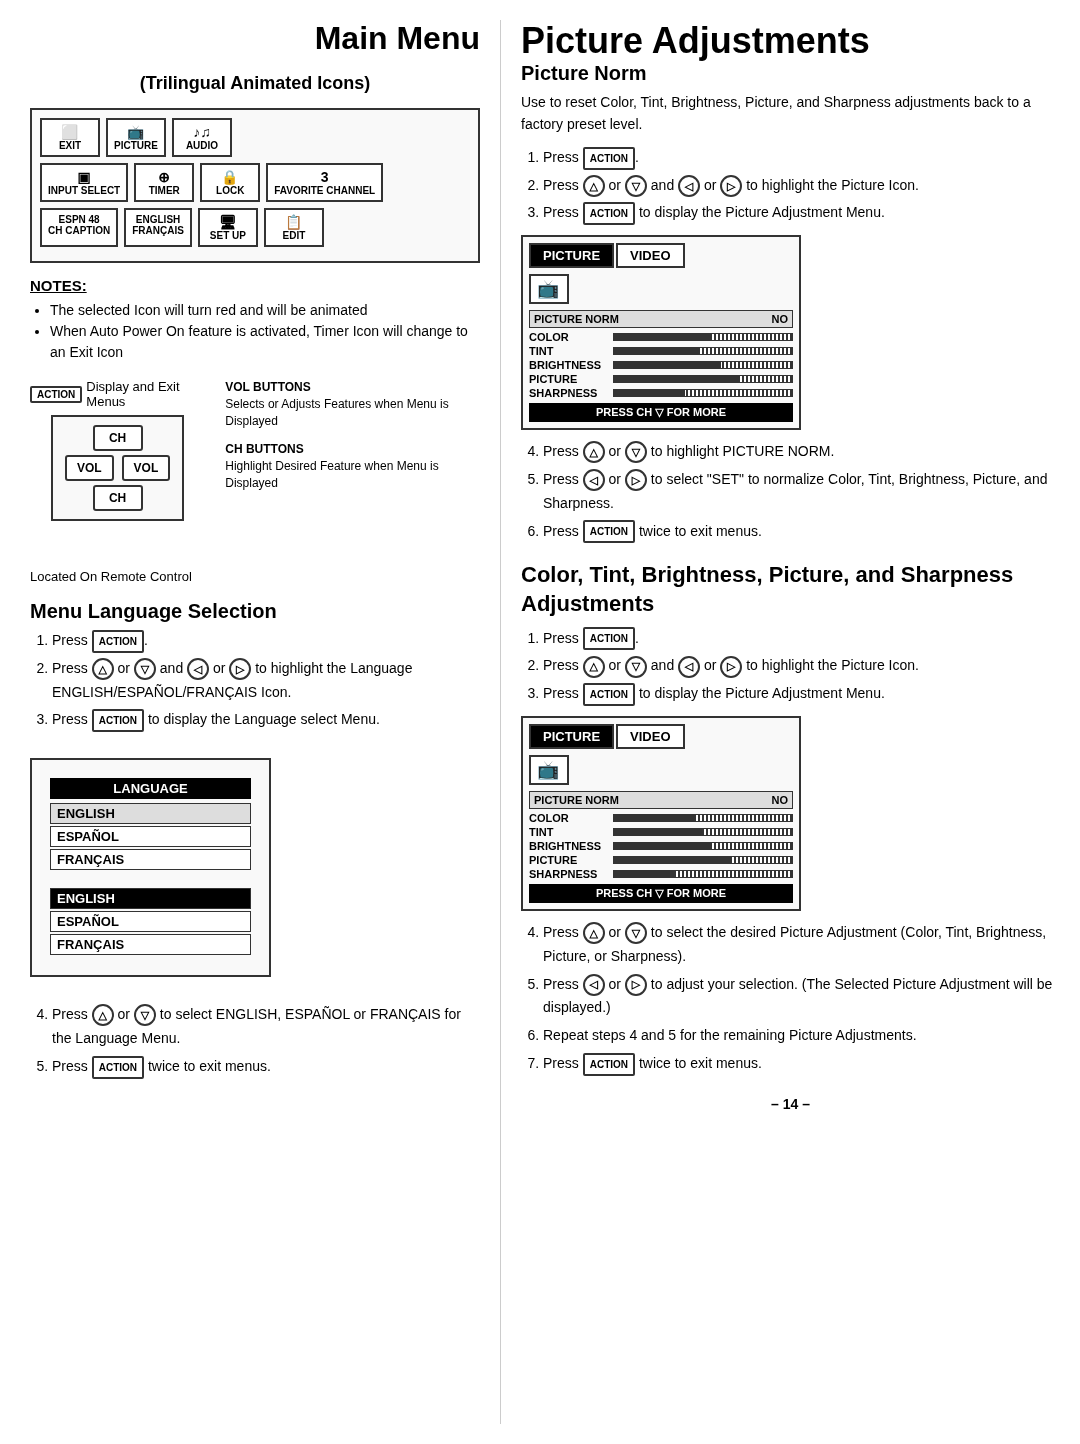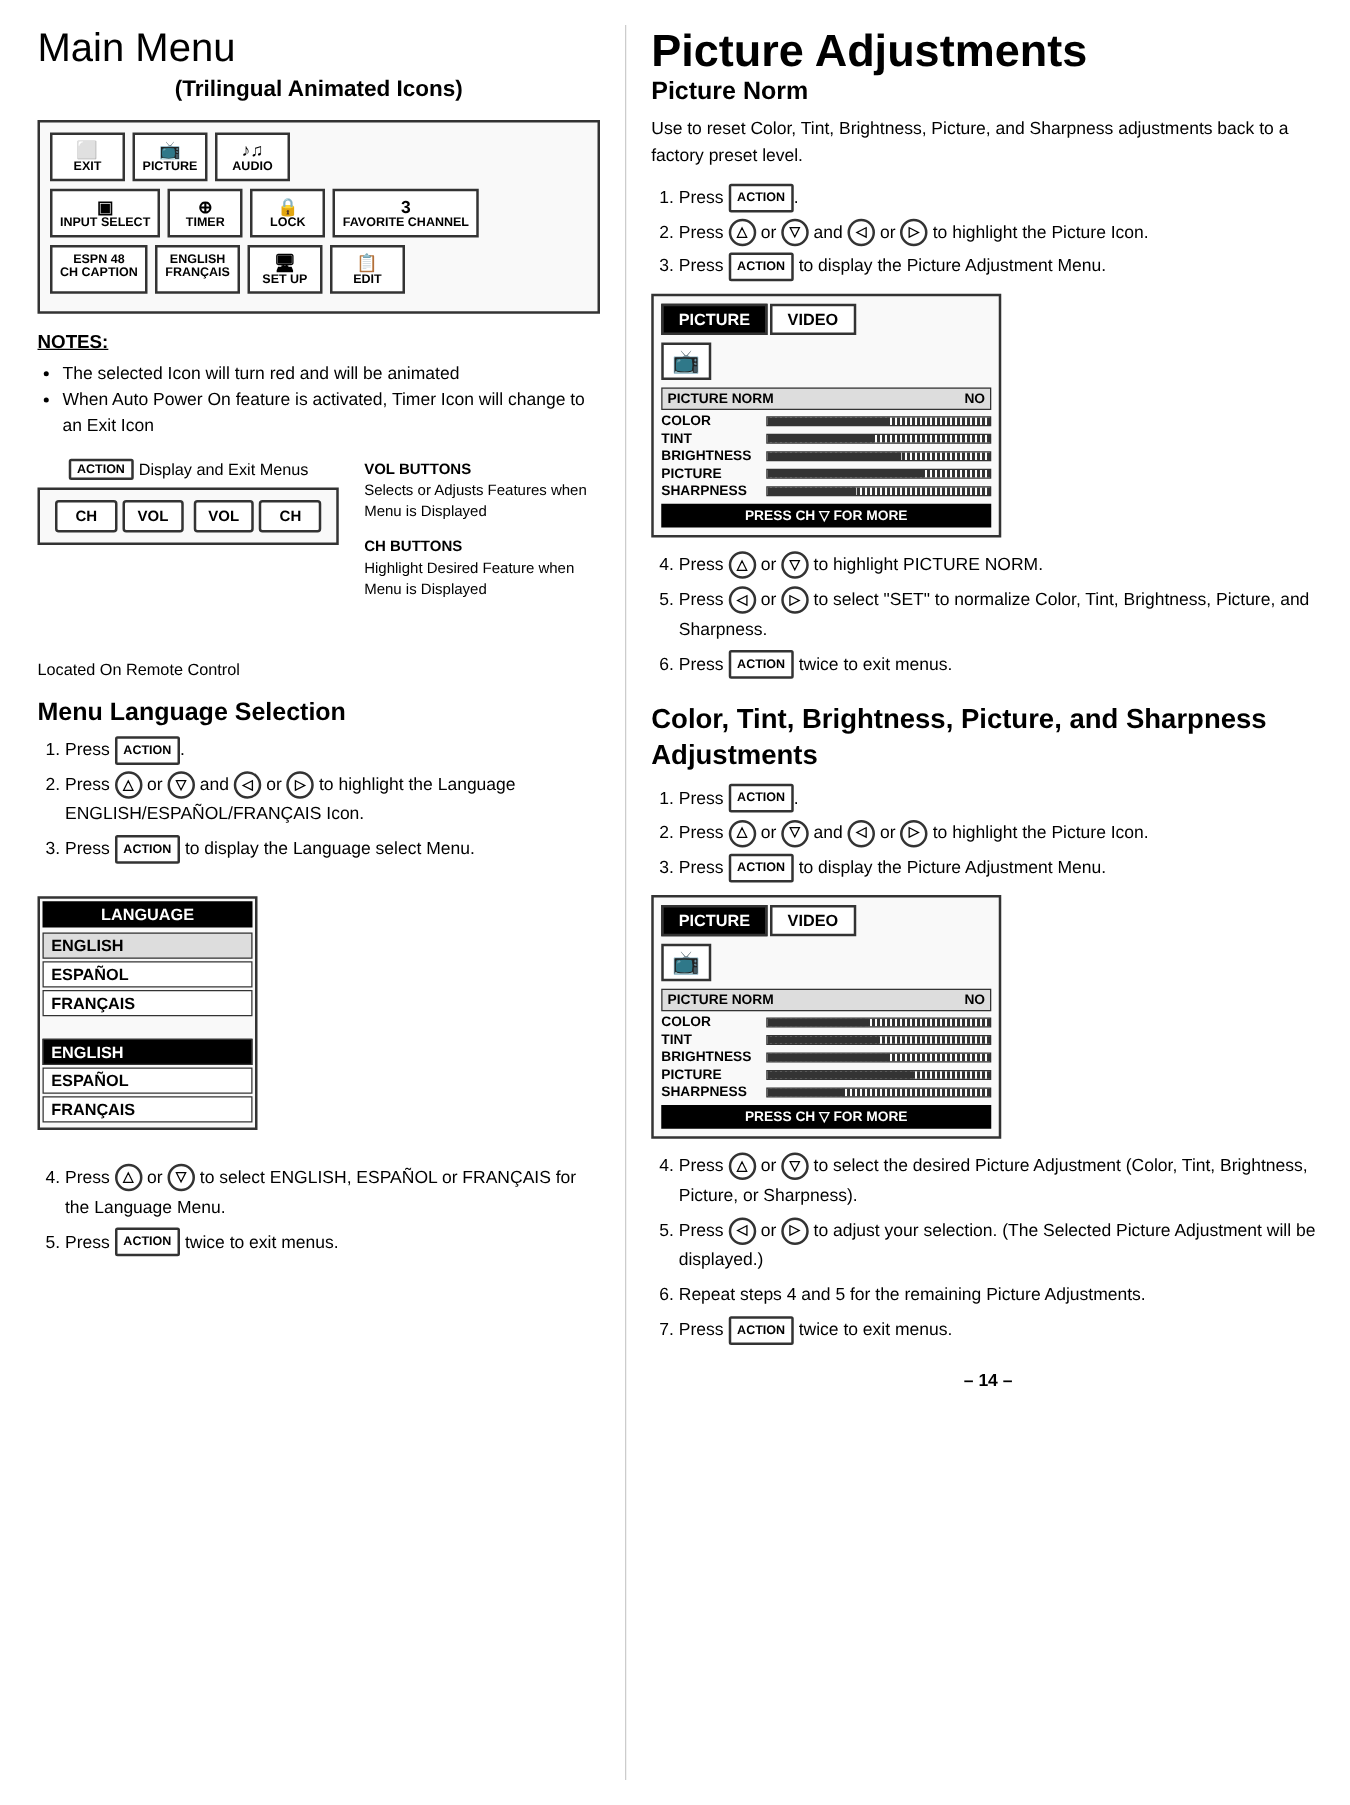--- a/index.html
+++ b/index.html
@@ -18,23 +18,23 @@
       padding-right: 20px;
       padding-left: 10px;
     }
     .right-col {
       width: 560px;
       padding-left: 20px;
       border-left: 1px solid #ccc;
     }
     h1.main-title {
       font-size: 32px;
-      font-weight: normal;
-      text-align: left;
-      margin-bottom: 4px;
+      font-weight: bold;
+      text-align: right;
+      margin-bottom: 16px;
     }
     h2.sub-title {
       font-size: 18px;
       font-weight: bold;
       text-align: center;
       margin-bottom: 14px;
     }
     h1.right-title {
       font-size: 36px;
       font-weight: bold;
@@ -92,21 +92,21 @@
     .remote-diagram {
       display: flex;
       gap: 20px;
       margin-bottom: 12px;
       align-items: flex-start;
     }
     .remote-box {
       border: 2px solid #333;
       padding: 8px 12px;
       display: flex;
-      flex-direction: row;
+      flex-direction: column;
       align-items: center;
       gap: 4px;
       background: #f9f9f9;
       min-width: 90px;
     }
     .remote-btn {
       border: 2px solid #333;
       padding: 4px 10px;
       font-weight: bold;
       font-size: 12px;
@@ -184,22 +184,22 @@
       border-radius: 50%;
       font-size: 11px;
       font-weight: bold;
       vertical-align: middle;
       background: #fff;
     }
     .lang-menu-box {
       border: 2px solid #333;
       margin: 26px 0;
       background: #f9f9f9;
-      padding: 2px;
-      width: 176px;
+      padding: 18px;
+      width: 241px;
     }
     .lang-menu-title {
       background: #000;
       color: #fff;
       text-align: center;
       font-weight: bold;
       padding: 3px;
       font-size: 13px;
       margin-bottom: 4px;
     }

